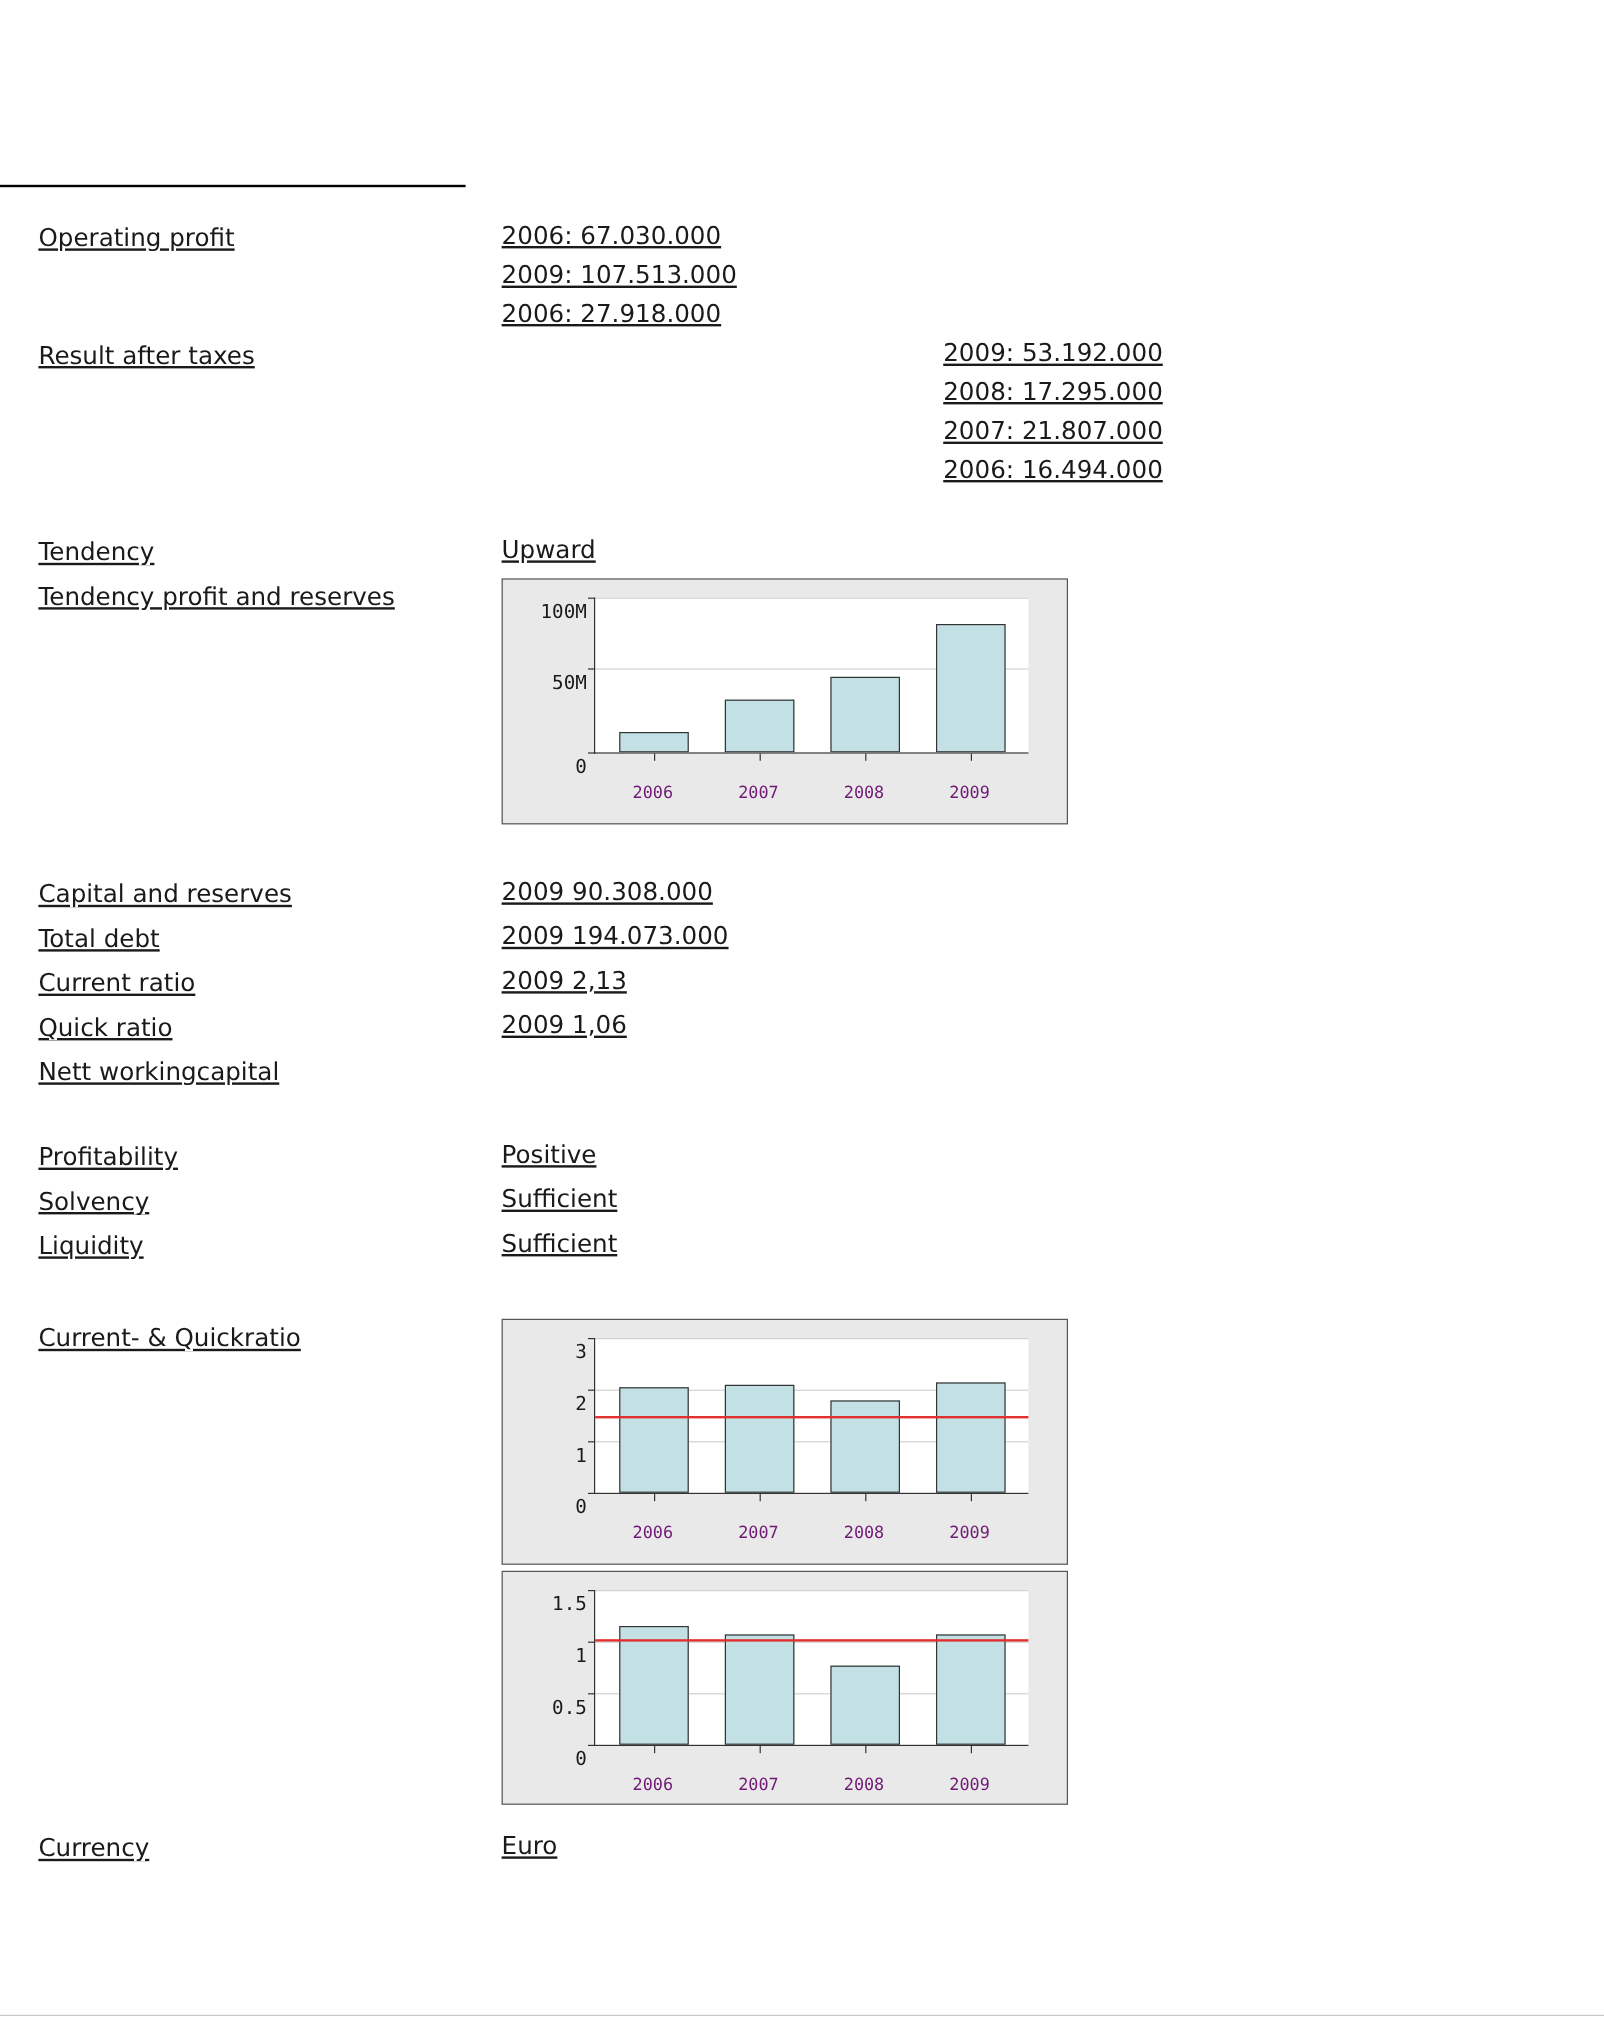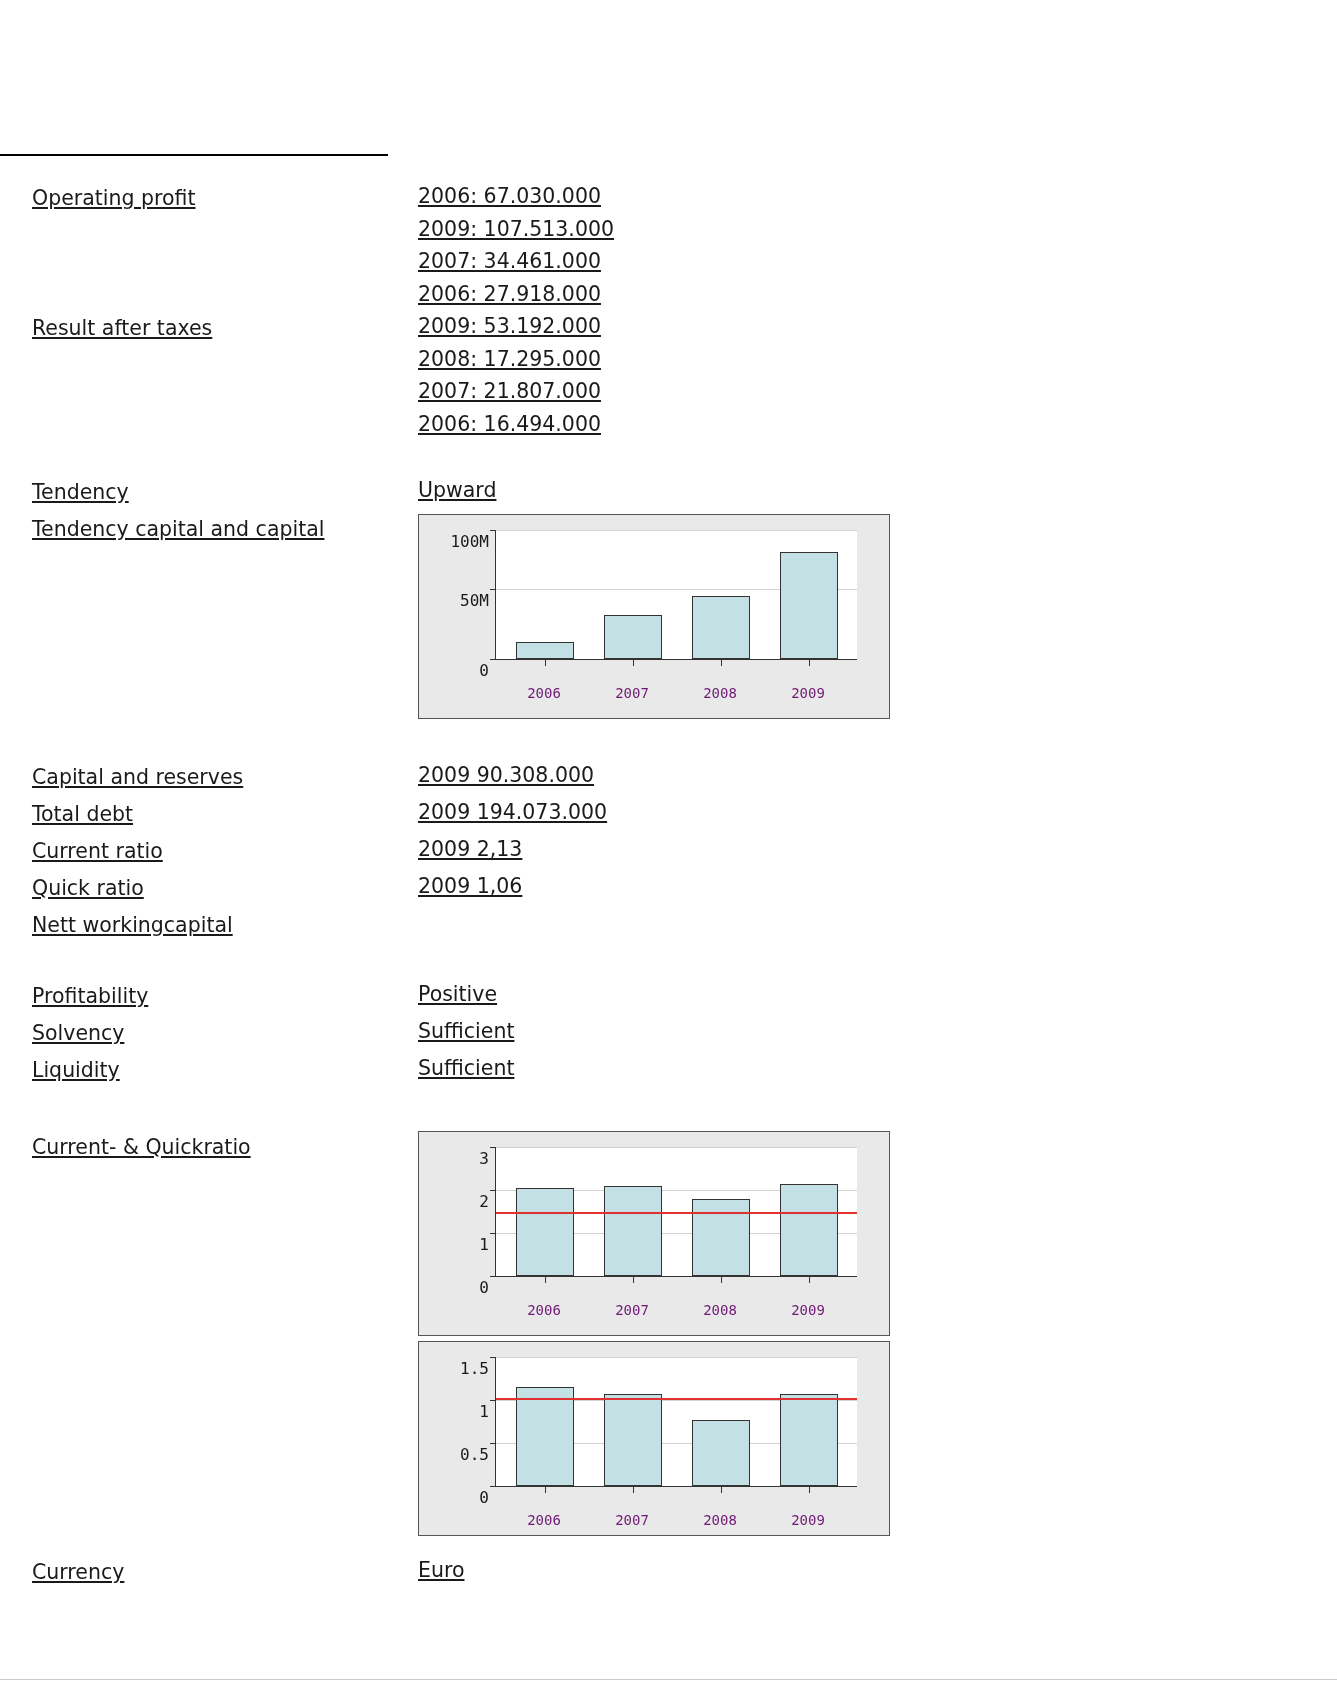--- a/index.html
+++ b/index.html
@@ -146,46 +146,45 @@
 
   <div class="top-rule"></div>
 
   <div class="content">
 
     <div class="row">
       <div class="label">Operating profit</div>
       <div class="value">
         <span class="vline">2006: 67.030.000</span>
         <span class="vline">2009: 107.513.000</span>
-        <span class="vline">2007: 34.461.000</span>
         <span class="vline">2006: 27.918.000</span>
       </div>
     </div>
 
     <div class="row" style="margin-top:-110px;">
       <div class="label" style="padding-top:110px;">Result after taxes</div>
-      <div class="value" style="padding-top:110px;">
+      <div class="value" style="padding-top:110px;text-align:center;">
         <span class="vline">2009: 53.192.000</span>
         <span class="vline">2008: 17.295.000</span>
         <span class="vline">2007: 21.807.000</span>
         <span class="vline">2006: 16.494.000</span>
       </div>
     </div>
 
     <div class="spacer-md"></div>
 
     <div class="row">
       <div class="label">Tendency</div>
       <div class="value">
         <span class="vline">Upward</span>
       </div>
     </div>
 
     <div class="row">
-      <div class="label">Tendency capital and capital</div>
+      <div class="label">Tendency profit and reserves</div>
       <div class="value">
         <div class="chart-box" style="width:472px; height:205px; margin-top:3px;">
 
           <div class="chart-inner" style="left:76px; top:15px; width:362px; height:130px;">
 
             <div class="gridline" style="top:0px;"></div>
             <div class="gridline" style="top:59px;"></div>
 
             <div class="ytick" style="top:0px;"></div>
             <div class="ytick" style="top:59px;"></div>

